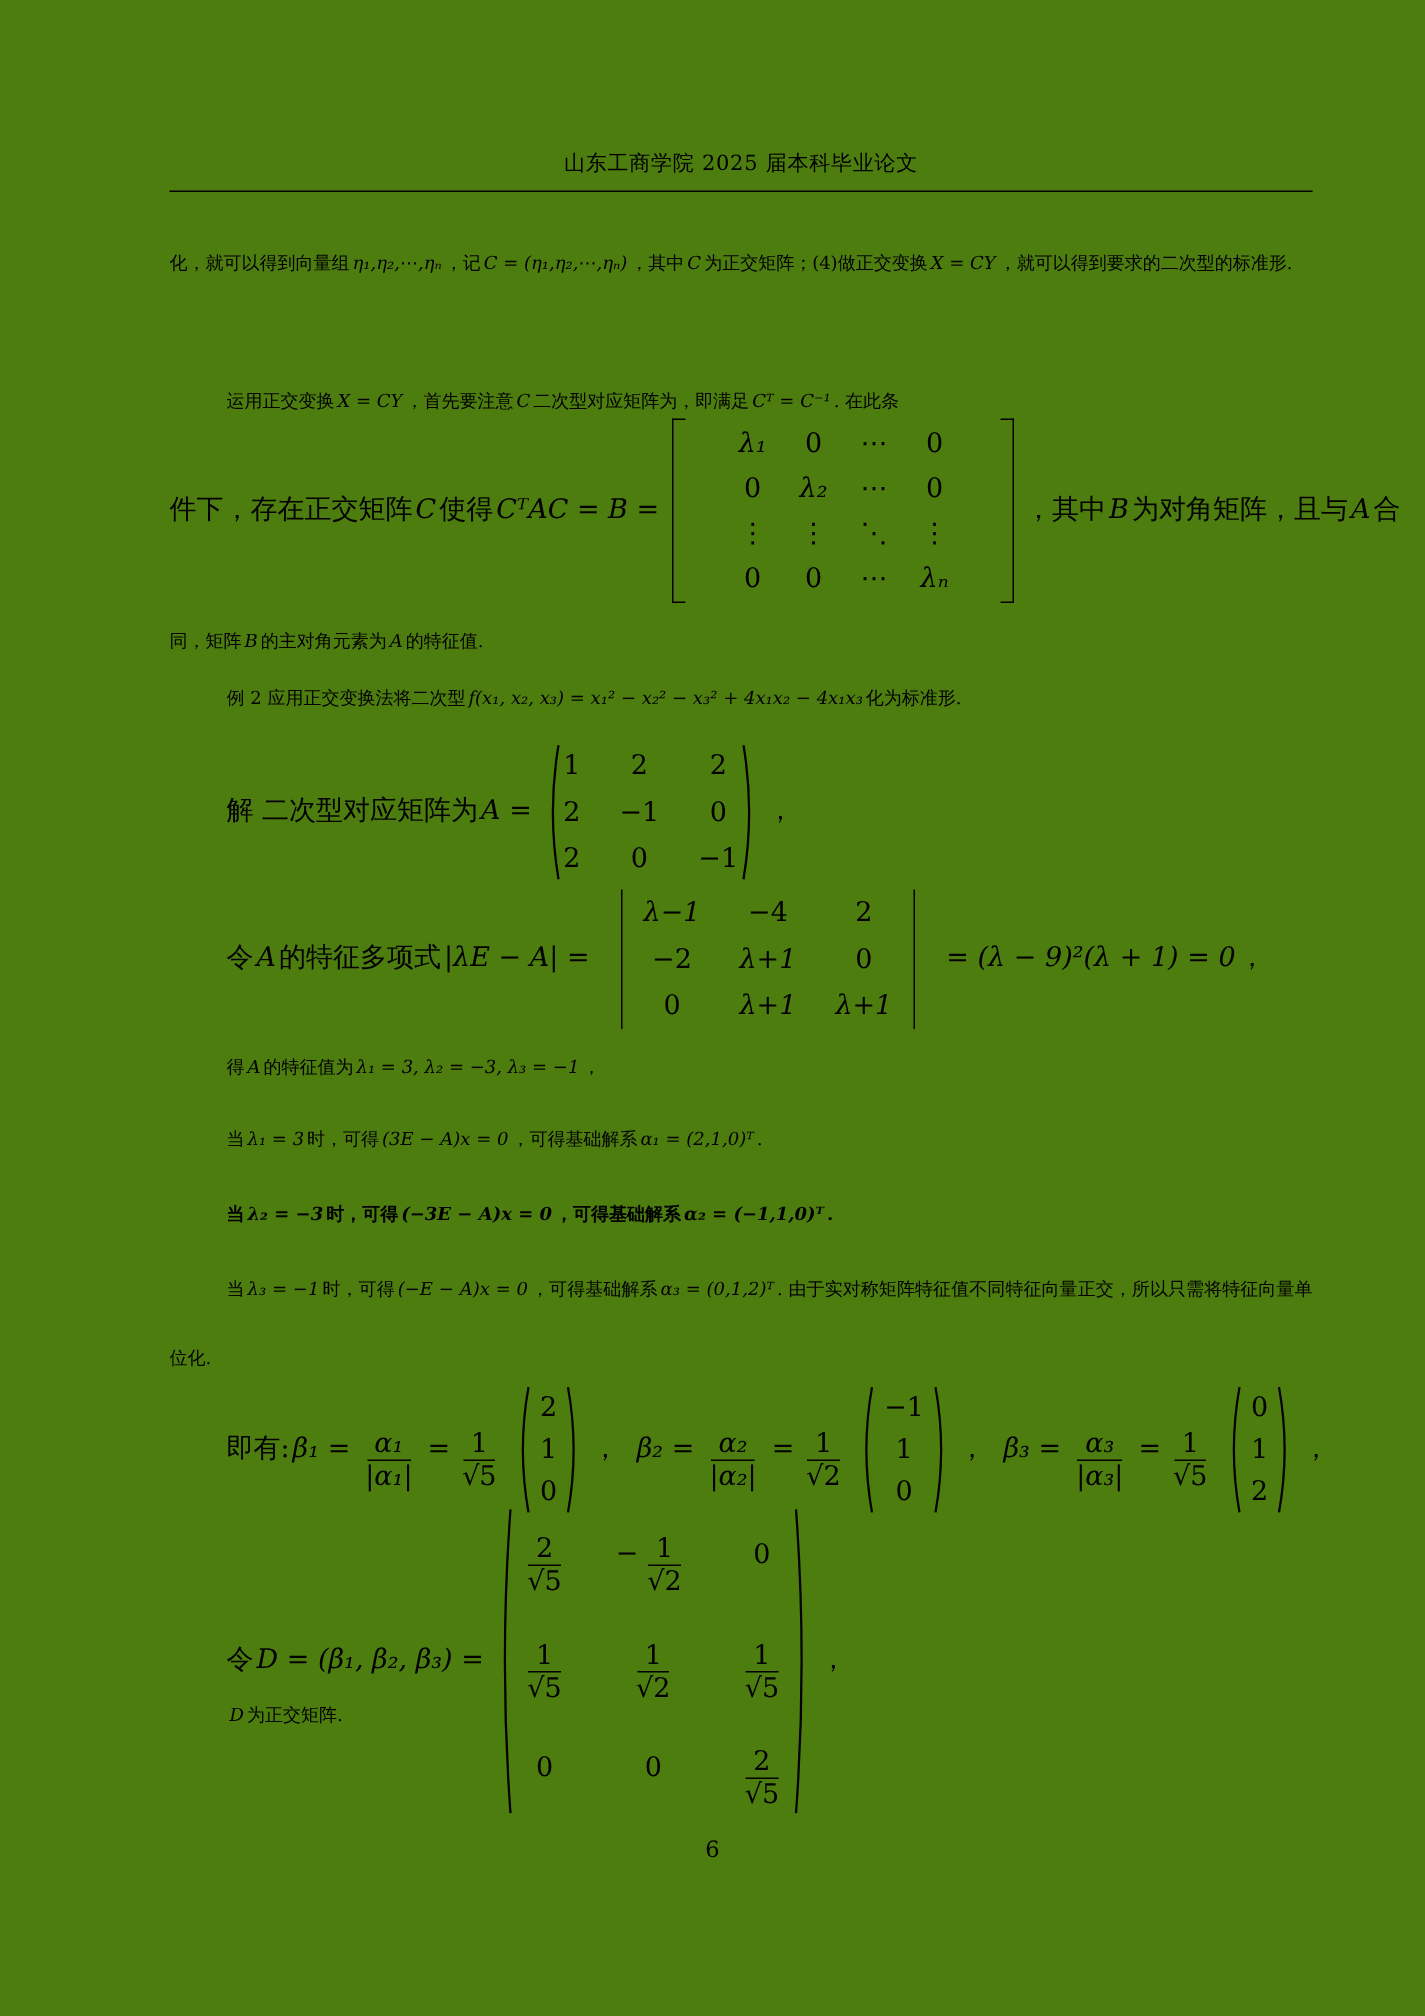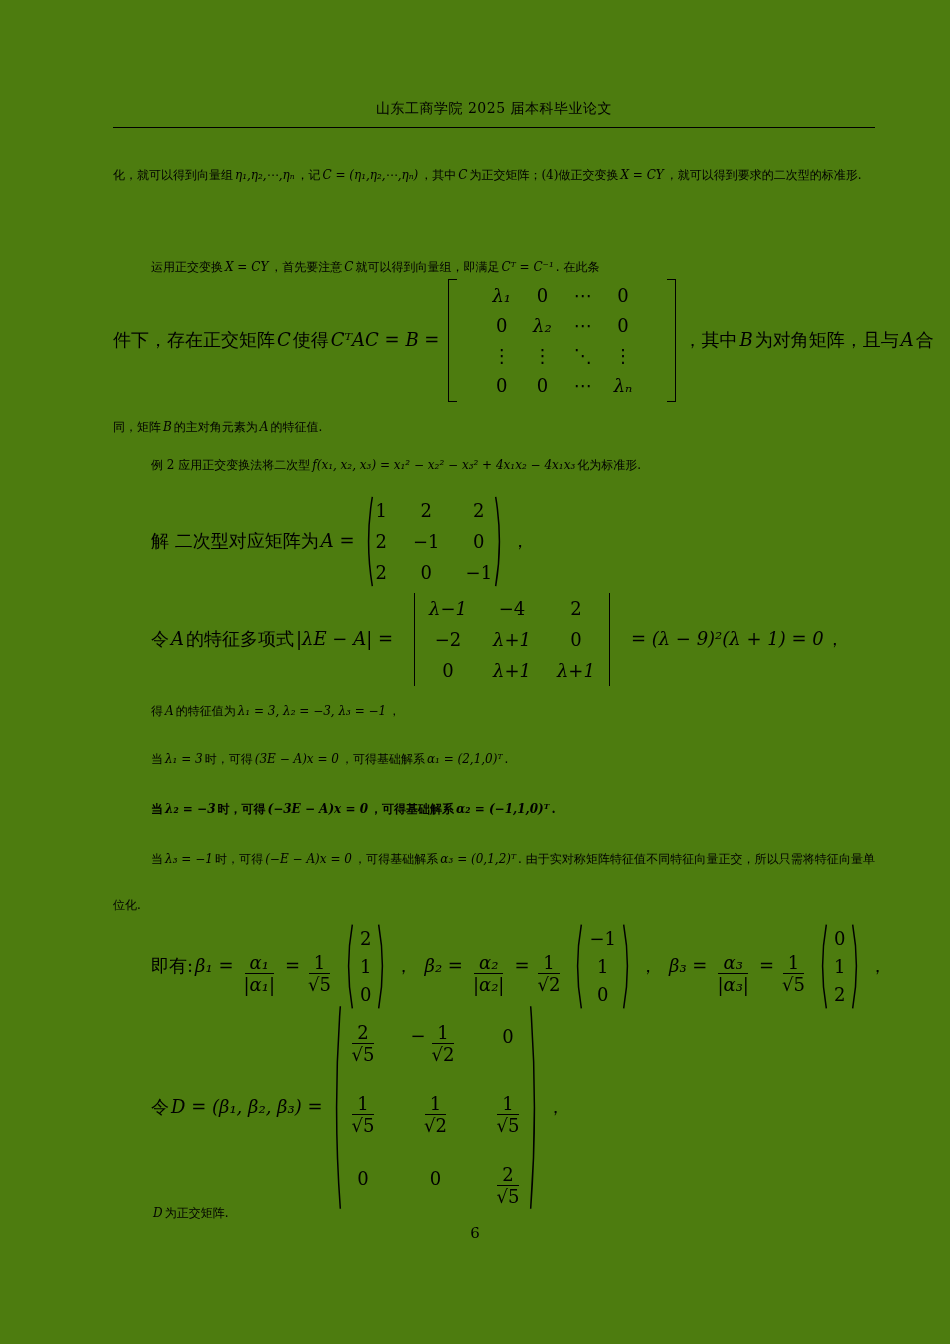--- a/index.html
+++ b/index.html
@@ -42,21 +42,21 @@
 
   <div class="header">
     <span>山东工商学院 2025 届本科毕业论文</span>
   </div>
 
   <p class="blk" style="top:152px;margin:0;">
     <span class="cn">化，就可以得到向量组</span><span class="m">η₁,η₂,⋯,ηₙ</span><span class="cn">，记</span><span class="m">C = (η₁,η₂,⋯,ηₙ)</span><span class="cn">，其中</span><span class="m">C</span><span class="cn">为正交矩阵；(4)做正交变换</span><span class="m">X = CY</span><span class="cn">，就可以得到要求的二次型的标准形.</span>
   </p>
 
   <p class="blk ind" style="top:244px;margin:0;">
-    <span class="cn">运用正交变换</span><span class="m">X = CY</span><span class="cn">，首先要注意</span><span class="m">C</span><span class="cn">就可以得到向量组，即满足</span><span class="m">Cᵀ = C⁻¹</span><span class="cn">. 在此条</span>
+    <span class="cn">运用正交变换</span><span class="m">X = CY</span><span class="cn">，首先要注意</span><span class="m">C</span><span class="cn">二次型对应矩阵为，即满足</span><span class="m">Cᵀ = C⁻¹</span><span class="cn">. 在此条</span>
   </p>
 
   <div class="fblk" style="top:283px;left:113px;height:114px;">
     <span class="cn">件下，存在正交矩阵</span>
     <span class="m">C</span>
     <span class="cn">使得</span>
     <span class="m">CᵀAC = B =</span>
     <span class="mtx">
       <span class="sqb l"></span>
       <span class="g4">
@@ -277,19 +277,19 @@
           <span class="d">√5</span>
         </span>
       </span>
       <svg class="par" viewBox="0 0 12 100" preserveAspectRatio="none">
           <path d="M2 2 Q11 50 2 98" stroke="#000" fill="none" stroke-width="1.5" vector-effect="non-scaling-stroke"></path>
         </svg>
     </span>
     <span class="cn">，</span>
   </div>
 
-  <p class="blk ind" style="top:1190px;margin:0;">
+  <p class="blk ind" style="top:1120px;margin:0;">
     <span class="m">D</span><span class="cn">为正交矩阵.</span>
   </p>
 
   <div class="pageno">6</div>
 
 </div>
 
 </body></html>

